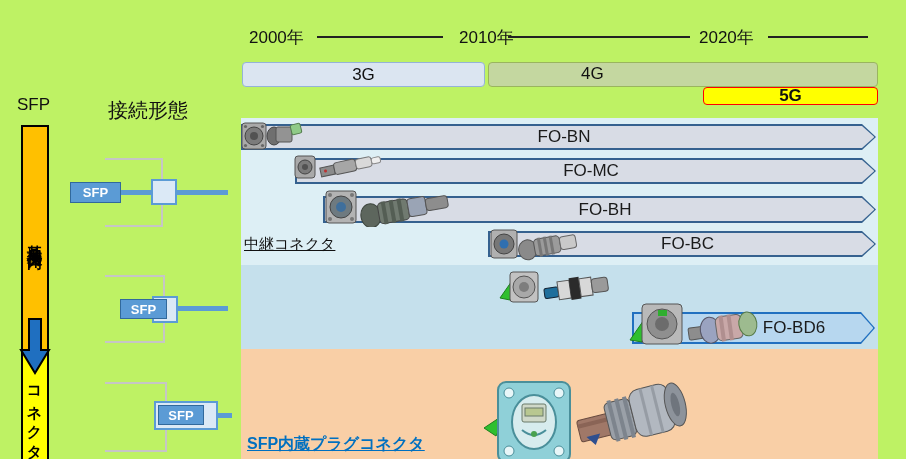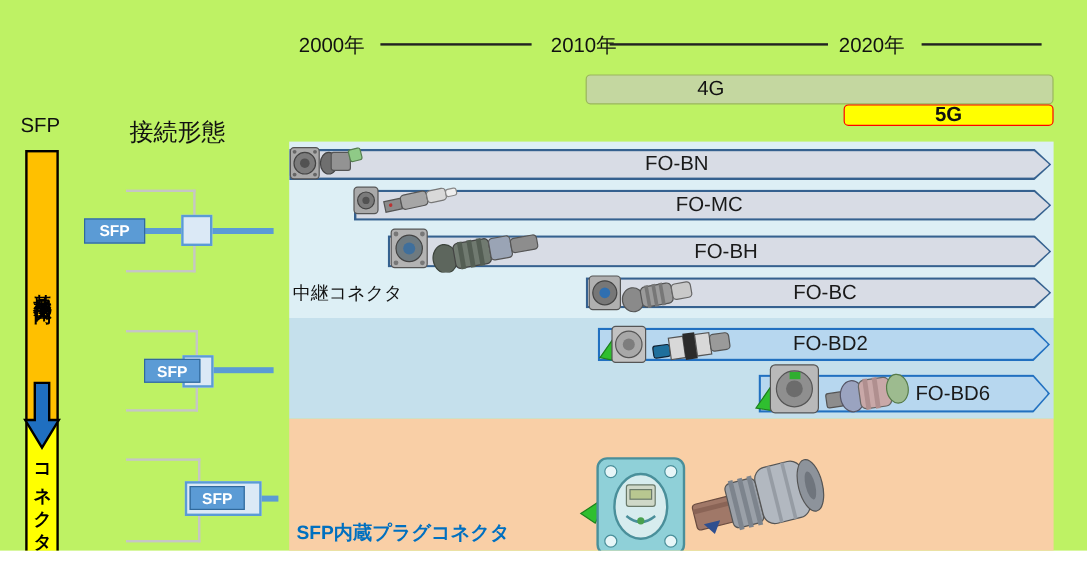--- a/index.html
+++ b/index.html
@@ -16,21 +16,21 @@
   .era-5g{background:#ffff00;border:1.8px solid #ff0000;font-weight:bold;}
   .vseg{position:absolute;box-sizing:border-box;border:2.5px solid #000;display:flex;align-items:center;justify-content:center;}
   .vtext{writing-mode:vertical-rl;text-orientation:upright;font-size:15px;font-weight:600;letter-spacing:2px;color:#000;line-height:1;}
   .heading{position:absolute;font-size:17px;color:#111;}
   .subheading{position:absolute;font-size:20px;color:#111;margin-left:12px;}
   .bracket{position:absolute;border-top:2.5px solid #c6c6c6;border-right:2.5px solid #c6c6c6;border-bottom:2.5px solid #c6c6c6;box-sizing:border-box;}
   .bline{position:absolute;height:5px;background:#5b9bd5;}
   .bsq{position:absolute;background:#dbe9f6;border:2px solid #5b9bd5;box-sizing:border-box;}
   .sfp-tag{position:absolute;background:#5b9bd5;border:1.5px solid #31699c;box-sizing:border-box;display:flex;align-items:center;justify-content:center;color:#fff;font-weight:bold;font-size:13px;}
   .section{position:absolute;left:241px;width:637px;}
-  .sec-label{position:absolute;font-size:15px;color:#111;white-space:nowrap;}
+  .sec-label{position:absolute;font-size:15px;color:#111;white-space:nowrap;text-decoration:underline;}
   .abar{position:absolute;}
   .abar .edge{position:absolute;inset:0;clip-path:polygon(0 0,calc(100% - 14px) 0,100% 50%,calc(100% - 14px) 100%,0 100%);background:#35618f;}
   .abar .fill{position:absolute;inset:1.6px;clip-path:polygon(0 0,calc(100% - 13px) 0,100% 50%,calc(100% - 13px) 100%,0 100%);background:#d8dce5;}
   .abar.blue .edge{background:#2170c0;}
   .abar.blue .fill{background:#b7d7ef;}
   .abar .lbl{position:absolute;inset:0;display:flex;align-items:center;justify-content:center;font-size:17px;color:#1a1a1a;padding-right:12px;margin-left:23px;}
   .bigarrow{position:absolute;}
   .bigarrow .edge{position:absolute;inset:0;clip-path:polygon(0 0,70% 0,100% 50%,70% 100%,0 100%);background:#2e75b6;}
   .bigarrow .fill{position:absolute;inset:2px;clip-path:polygon(0 0,70% 0,100% 50%,70% 100%,0 100%);background:#bdd7ee;}
   .bigarrow .lbl{position:absolute;inset:0;display:flex;align-items:center;justify-content:center;font-size:17px;font-weight:bold;color:#111;padding-right:52px;}
@@ -41,20 +41,23 @@
 
 <div id="stage">
 
   <div class="tl-year" style="left:249px;top:26px">2000年</div>
   <div class="tl-line" style="left:317px;top:36px;width:126px"></div>
   <div class="tl-year" style="left:459px;top:26px">2010年</div>
   <div class="tl-line" style="left:508px;top:36px;width:182px"></div>
   <div class="tl-year" style="left:699px;top:26px">2020年</div>
   <div class="tl-line" style="left:768px;top:36px;width:100px"></div>
 
+  <div class="era era-3g" style="left:242px;top:62px;width:243px;height:25px">
+    <span>3G</span>
+  </div>
   <div class="era era-4g" style="left:488px;top:62px;width:390px;height:25px">
     <span class="lbl4">4G</span>
   </div>
   <div class="era era-5g" style="left:703px;top:87px;width:175px;height:18px">
     <span>5G</span>
   </div>
 
   <div class="heading" style="left:17px;top:95px">SFP</div>
   <div class="subheading" style="left:96px;top:97px">接続形態</div>
 
@@ -102,25 +105,20 @@
       <div class="fill"></div>
     <div class="lbl">FO-BH</div>
   </div>
   <div class="abar" style="left:488px;top:231px;width:388px;height:26px">
     <div class="edge"></div>
       <div class="fill"></div>
     <div class="lbl">FO-BC</div>
   </div>
   <div class="sec-label" style="left:244px;top:235px">中継コネクタ</div>
 
-  <div class="abar blue" style="left:498px;top:273px;width:377px;height:28px">
-    <div class="edge"></div>
-      <div class="fill"></div>
-    <div class="lbl">FO-BD2</div>
-  </div>
   <div class="abar blue" style="left:632px;top:312px;width:243px;height:32px">
     <div class="edge"></div>
       <div class="fill"></div>
     <div class="lbl" style="padding-left:70px">FO-BD6</div>
   </div>
 
   <div class="sec-label" style="left:247px;top:434px;font-size:16px;font-weight:bold;color:#0070c0">SFP内蔵プラグコネクタ</div>
 
   <svg class="photo" style="left:241px;top:116px" width="62" height="38">
     <rect x="1" y="7" width="24" height="26" rx="3" fill="#a9a9a9" stroke="#555"></rect>

